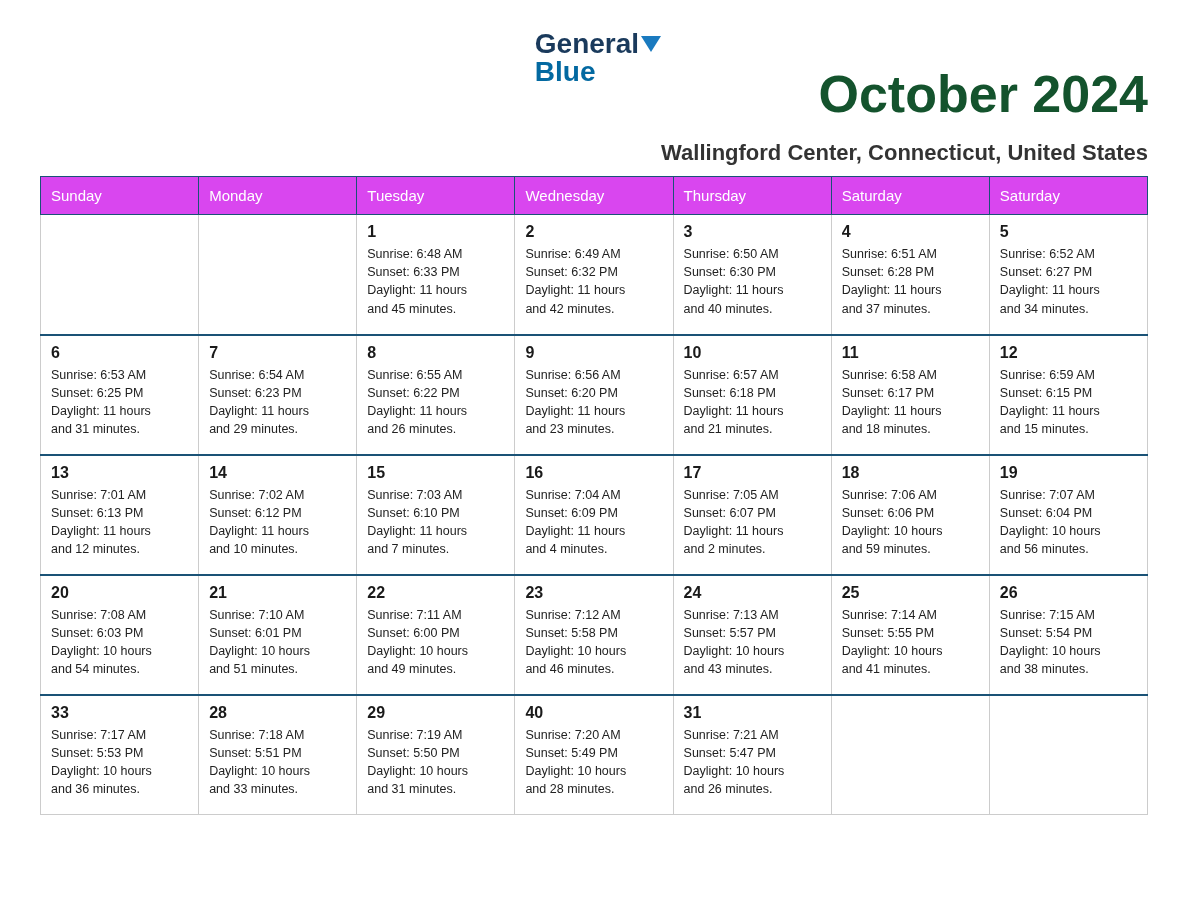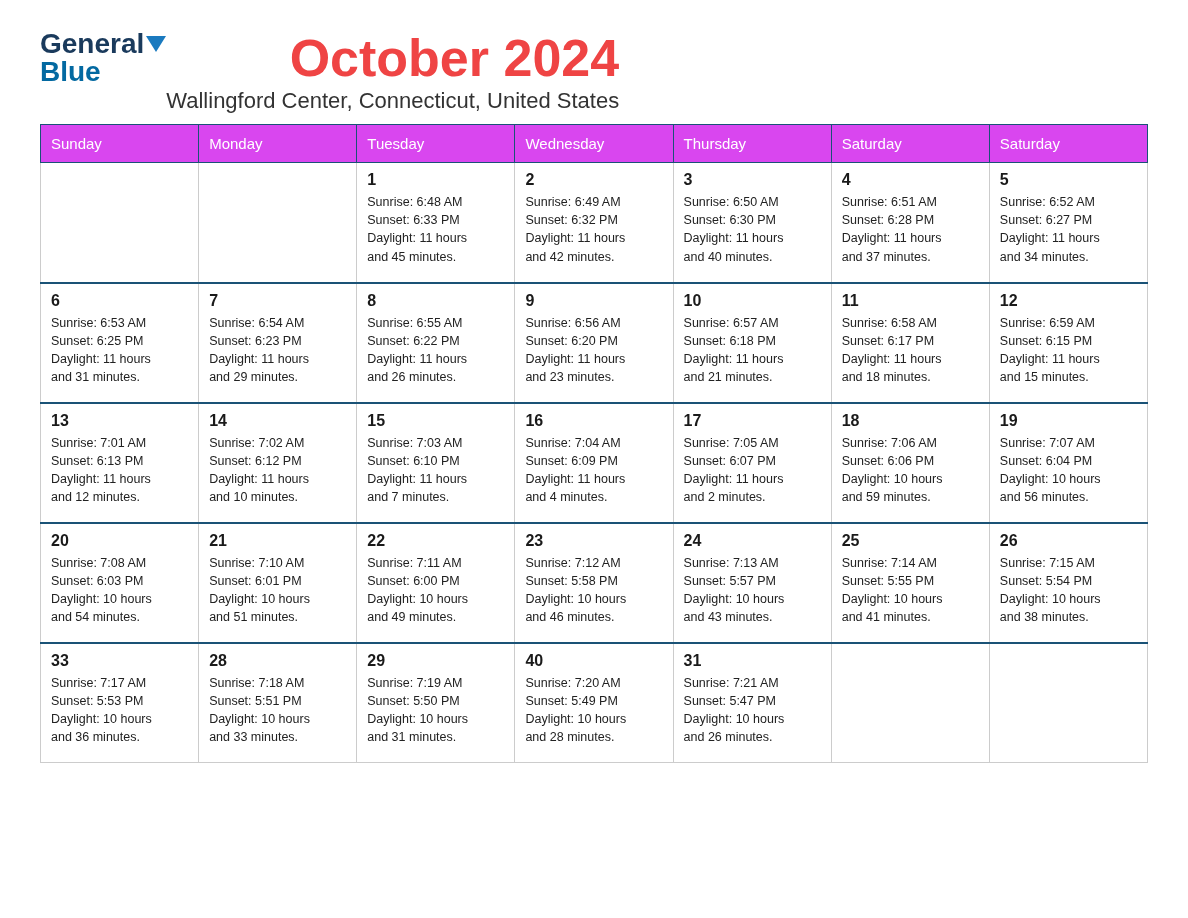--- a/index.html
+++ b/index.html
@@ -5,21 +5,21 @@
     * { box-sizing: border-box; margin: 0; padding: 0; }
     body {
       font-family: Arial, sans-serif;
       background: #fff;
       padding: 30px 40px;
       width: 1188px;
       min-height: 918px;
     }
     .header-area {
       display: flex;
-      justify-content: flex-start;
+      justify-content: flex-end;
       align-items: flex-start;
       margin-bottom: 10px;
     }
     .logo {
       display: flex;
       flex-direction: column;
       align-items: flex-start;
     }
     .logo-general {
       font-size: 28px;
@@ -46,27 +46,29 @@
     .logo-line1 {
       display: flex;
       align-items: center;
     }
     .title-area {
       text-align: right;
     }
     .month-title {
       font-size: 52px;
       font-weight: bold;
-      color: #ef4444;
+      color: #14532d;
       line-height: 1.1;
+      margin-top: 36px;
     }
     .location-title {
       font-size: 22px;
       color: #333;
-      margin-top: 1px;
+      margin-top: 17px;
+      font-weight: bold;
     }
     .calendar-table {
       width: 100%;
       border-collapse: collapse;
       margin-top: 10px;
     }
     .calendar-table th {
       background-color: #d946ef;
       color: #fff;
       padding: 10px 10px;

